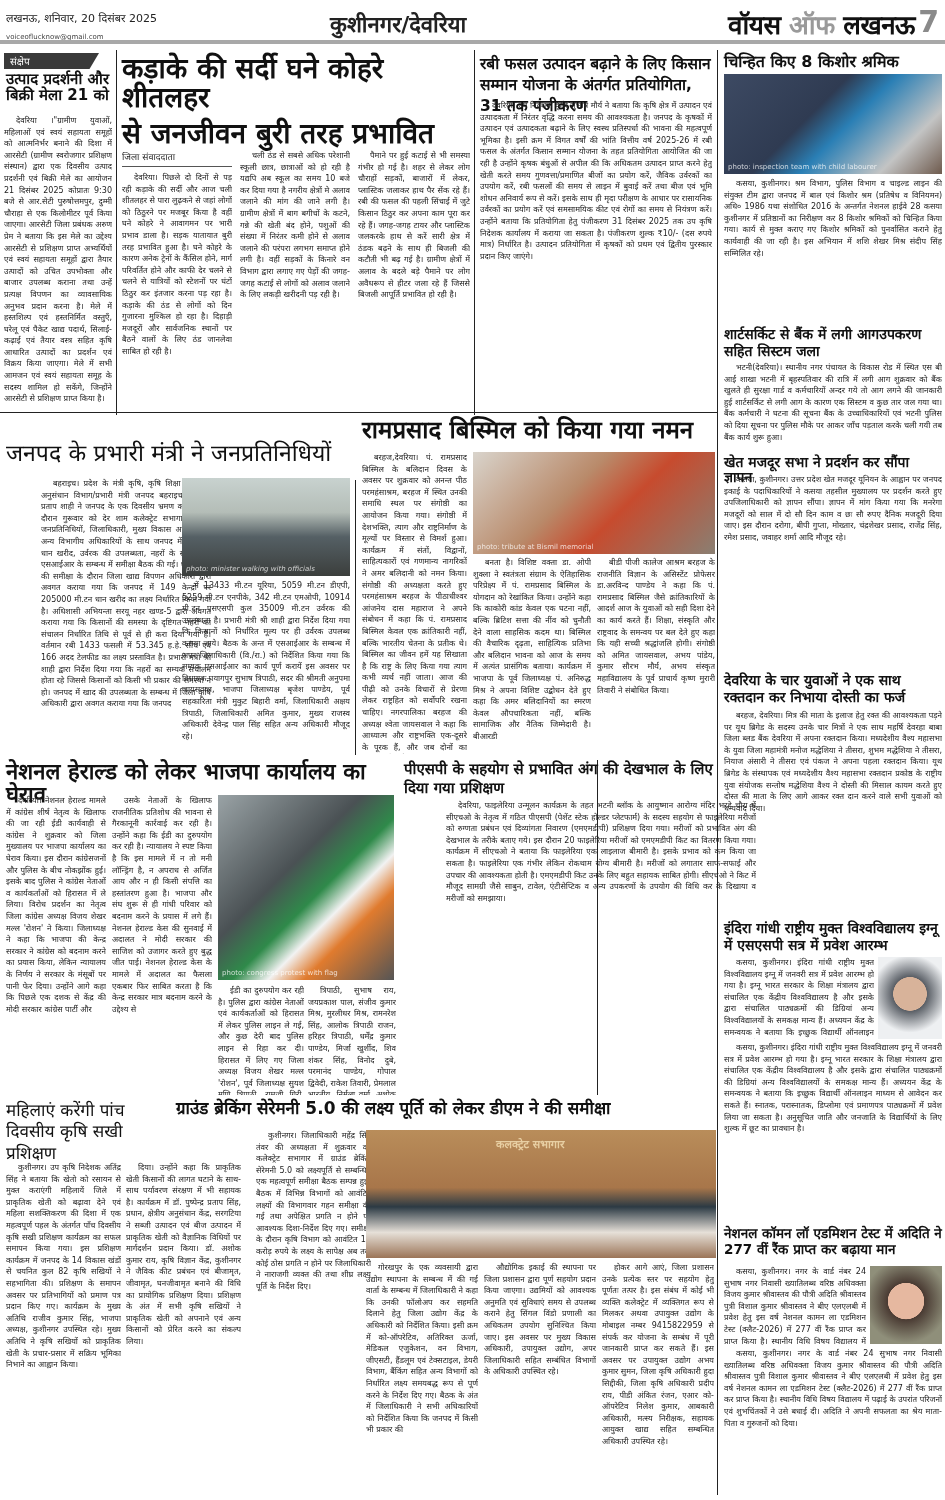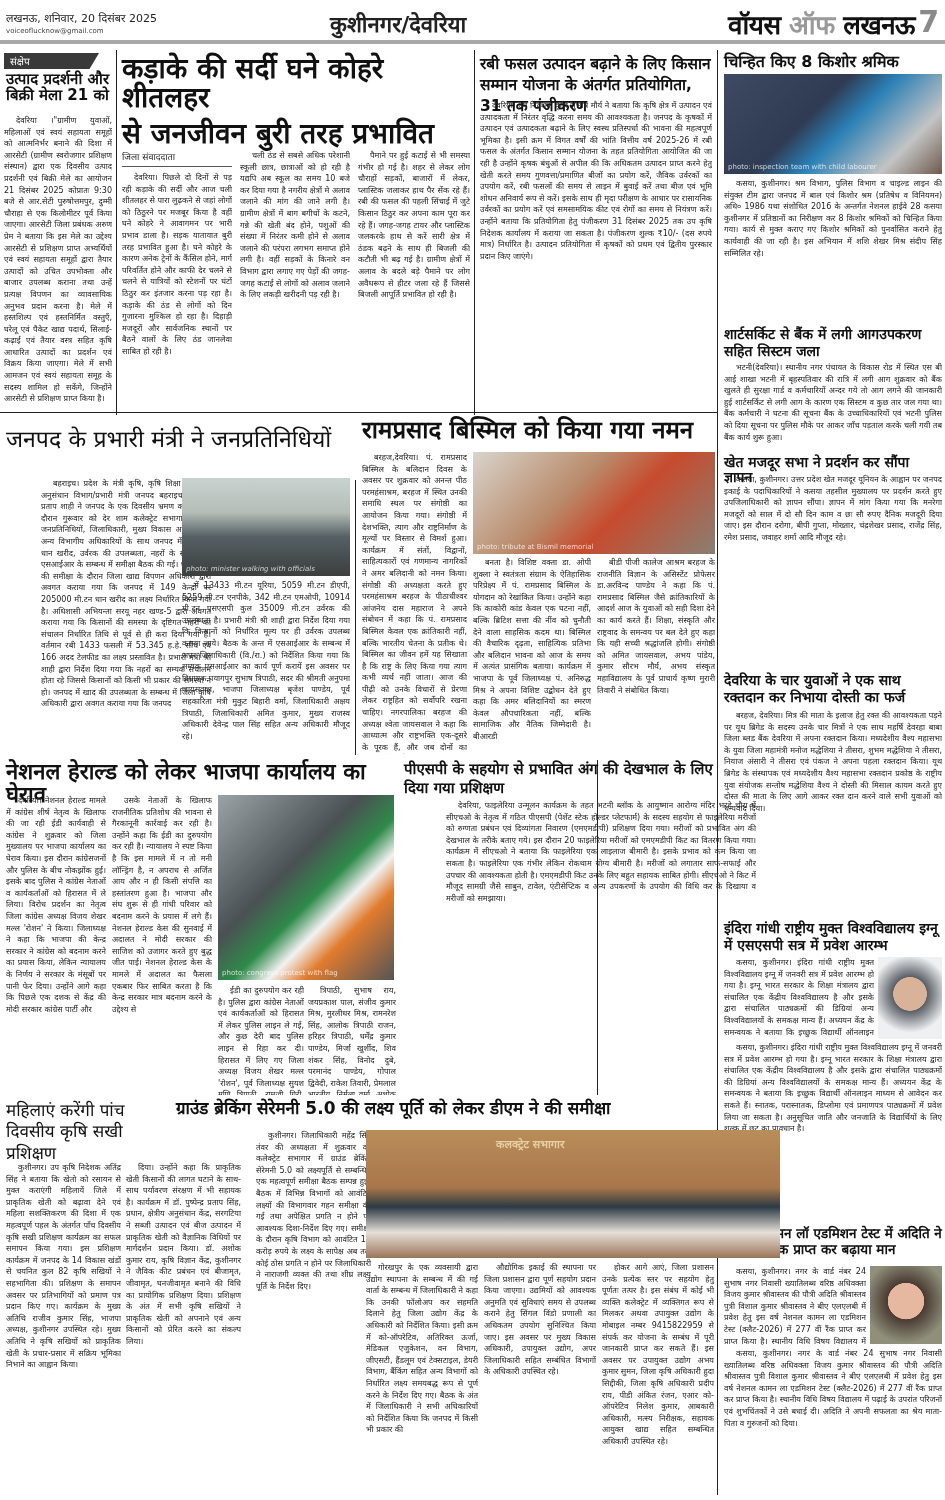--- a/index.html
+++ b/index.html
@@ -1,20 +1,20 @@
 <!DOCTYPE html>
 <html><head>
 <meta charset="utf-8">
 <style>
   * { box-sizing: border-box; margin: 0; padding: 0; }
   body { width: 945px; height: 1500px; background: #fff; font-family: "DejaVu Sans", sans-serif; color: #111; overflow: hidden; position: relative; }
   .abs { position: absolute; }
   .masthead-left { left: 6px; top: 10px; }
   .date { font-size: 11px; color: #222; }
-  .email { font-size: 7px; color: #444; margin-top: 2px; }
+  .email { font-size: 7px; color: #444; margin-top: 8px; }
   .section-title { left: 330px; top: 8px; font-size: 22px; font-weight: bold; color: #222; }
   .brand { right: 30px; top: 6px; font-size: 26px; font-weight: bold; color: #111; letter-spacing: -0.5px; }
   .brand .mid { color: #9a9a9a; }
   .pageno { right: 6px; top: 4px; font-size: 30px; font-weight: bold; color: #8a8a8a; }
   .topbar { left: 0; top: 40px; width: 945px; height: 4px; background: #a8a8a8; }
   .vline { background: #222; width: 1px; }
   .hline { background: #222; height: 1px; }
   .sankshep-tag { left: 4px; top: 53px; width: 95px; height: 16px; background: #3a3a3a; color: #fff; font-size: 10px; padding: 1px 6px; clip-path: polygon(0 0, 100% 0, 90% 100%, 0 100%); }
   .hd { font-weight: bold; color: #111; line-height: 1.05; }
   .text { font-size: 8px; line-height: 11.6px; color: #222; text-align: justify; overflow: hidden; }
@@ -113,21 +113,21 @@
 
 <div class="abs hd" style="left:724px;top:1225px;width:218px;font-size:13.5px;line-height:1.2;">नेशनल कॉमन लॉ एडमिशन टेस्ट में अदिति ने 277 वीं रैंक प्राप्त कर बढ़ाया मान</div>
 <div class="abs photo girl" style="left:870px;top:1266px;width:72px;height:78px;"></div>
 <div class="abs text" style="left:724px;top:1266px;width:142px;height:80px;">
     <p>कसया, कुशीनगर। नगर के वार्ड नंबर 24 सुभाष नगर निवासी ख्यातिलब्ध वरिष्ठ अधिवक्ता विजय कुमार श्रीवास्तव की पौत्री अदिति श्रीवास्तव पुत्री विशाल कुमार श्रीवास्तव ने बीए एलएलबी में प्रवेश हेतु इस वर्ष नेशनल कामन ला एडमिशन टेस्ट (क्लैट-2026) में 277 वीं रैंक प्राप्त कर प्राप्त किया है। स्थानीय विधि विषय विद्यालय में पढ़ाई के उपरांत परिजनों एवं शुभचिंतकों ने उसे बधाई दी। अदिति ने अपनी सफलता का श्रेय माता-पिता व गुरुजनों को दिया।</p>
   </div>
 <div class="abs text" style="left:724px;top:1348px;width:218px;height:148px;">
     <p>कसया, कुशीनगर। नगर के वार्ड नंबर 24 सुभाष नगर निवासी ख्यातिलब्ध वरिष्ठ अधिवक्ता विजय कुमार श्रीवास्तव की पौत्री अदिति श्रीवास्तव पुत्री विशाल कुमार श्रीवास्तव ने बीए एलएलबी में प्रवेश हेतु इस वर्ष नेशनल कामन ला एडमिशन टेस्ट (क्लैट-2026) में 277 वीं रैंक प्राप्त कर प्राप्त किया है। स्थानीय विधि विषय विद्यालय में पढ़ाई के उपरांत परिजनों एवं शुभचिंतकों ने उसे बधाई दी। अदिति ने अपनी सफलता का श्रेय माता-पिता व गुरुजनों को दिया।</p>
   </div>
 
-<div class="abs hd" style="left:6px;top:427px;width:350px;font-size:23px;font-weight:normal;">
+<div class="abs hd" style="left:6px;top:441px;width:350px;font-size:23px;font-weight:normal;">
   <div>जनपद के प्रभारी मंत्री ने जनप्रतिनिधियों</div>
 </div>
 <div class="abs text" style="left:6px;top:478px;width:170px;height:276px;margin-left:35px;">
     <p>बहराइच। प्रदेश के मंत्री कृषि, कृषि शिक्षा एवं कृषि अनुसंधान विभाग/प्रभारी मंत्री जनपद बहराइच श्री सूर्य प्रताप शाही ने जनपद के एक दिवसीय भ्रमण कार्यक्रम के दौरान गुरूवार को देर शाम कलेक्ट्रेट सभागार में मा. जनप्रतिनिधियों, जिलाधिकारी, मुख्य विकास अधिकारी व अन्य विभागीय अधिकारियों के साथ जनपद में संचालित धान खरीद, उर्वरक की उपलब्धता, नहरों के संचालन व एसआईआर के सम्बन्ध में समीक्षा बैठक की गई। धान खरीद की समीक्षा के दौरान जिला खाद्य विपणन अधिकारी द्वारा अवगत कराया गया कि जनपद में 149 केन्द्रों पर 205000 मी.टन धान खरीद का लक्ष्य निर्धारित किया गया है। अधिशासी अभियन्ता सरयू नहर खण्ड-5 द्वारा अवगत कराया गया कि किसानों की समस्या के दृष्टिगत नहरों का संचालन निर्धारित तिथि से पूर्व से ही करा दिया गया है। वर्तमान रबी 1433 फसली में 53.345 ह.हे. सींच एवं 166 अदद टेलफीड का लक्ष्य प्रस्तावित है। प्रभारी मंत्री श्री शाही द्वारा निर्देश दिया गया कि नहरों का सम्यक संचालन होता रहे जिससे किसानों को किसी भी प्रकार की समस्या न हो। जनपद में खाद की उपलब्धता के सम्बन्ध में जिला कृषि अधिकारी द्वारा अवगत कराया गया कि जनपद</p>
   </div>
 <div class="abs photo crowd" style="left:182px;top:478px;width:168px;height:98px;font-style:italic;">
     <span class="photo-label">photo: minister walking with officials</span>
   </div>
 <div class="abs text" style="left:182px;top:580px;width:168px;height:174px;">
     <p>में 13433 मी.टन यूरिया, 5059 मी.टन डीएपी, 5259 मी.टन एनपीके, 342 मी.टन एमओपी, 10914 मी.टन एसएसपी कुल 35009 मी.टन उर्वरक की उपलब्धता है। प्रभारी मंत्री श्री शाही द्वारा निर्देश दिया गया कि किसानों को निर्धारित मूल्य पर ही उर्वरक उपलब्ध कराया जाये। बैठक के अन्त में एसआईआर के सम्बन्ध में अपर जिलाधिकारी (वि./रा.) को निर्देशित किया गया कि सम्यक एसआईआर का कार्य पूर्ण करायें इस अवसर पर विधायक पयागपुर सुभाष त्रिपाठी, सदर की श्रीमती अनुपमा जायसवाल, भाजपा जिलाध्यक्ष बृजेश पाण्डेय, पूर्व सहकारिता मंत्री मुकुट बिहारी वर्मा, जिलाधिकारी अक्षय त्रिपाठी, जिलाधिकारी अमित कुमार, मुख्य राजस्व अधिकारी देवेन्द्र पाल सिंह सहित अन्य अधिकारी मौजूद रहे।</p>
@@ -174,21 +174,21 @@
     <p>कुशीनगर। उप कृषि निदेशक अतिंद्र सिंह ने बताया कि खेतो को रसायन से मुक्त कराएंगी महिलायें जिले में प्राकृतिक खेती को बढ़ावा देने एवं महिला सशक्तिकरण की दिशा में एक महत्वपूर्ण पहल के अंतर्गत पाँच दिवसीय कृषि सखी प्रशिक्षण कार्यक्रम का सफल समापन किया गया। इस प्रशिक्षण कार्यक्रम में जनपद के 14 विकास खंडों से चयनित कुल 82 कृषि सखियों ने सहभागिता की। प्रशिक्षण के समापन अवसर पर प्रतिभागियों को प्रमाण पत्र प्रदान किए गए। कार्यक्रम के मुख्य अतिथि राजीव कुमार सिंह, भाजपा अध्यक्ष, कुशीनगर उपस्थित रहे। मुख्य अतिथि ने कृषि सखियों को प्राकृतिक खेती के प्रचार-प्रसार में सक्रिय भूमिका निभाने का आह्वान किया।</p>
   </div>
 <div class="abs text" style="left:126px;top:1162px;width:115px;height:335px;">
     <p>दिया। उन्होंने कहा कि प्राकृतिक खेती किसानों की लागत घटाने के साथ-साथ पर्यावरण संरक्षण में भी सहायक है। कार्यक्रम में डॉ. पुष्पेन्द्र प्रताप सिंह, प्रधान, क्षेत्रीय अनुसंधान केंद्र, सरगटिया ने सब्जी उत्पादन एवं बीज उत्पादन में प्राकृतिक खेती को वैज्ञानिक विधियों पर मार्गदर्शन प्रदान किया। डॉ. अशोक कुमार राय, कृषि विज्ञान केंद्र, कुशीनगर ने जैविक कीट प्रबंधन एवं बीजामृत, जीवामृत, घनजीवामृत बनाने की विधि का प्रायोगिक प्रशिक्षण दिया। प्रशिक्षण के अंत में सभी कृषि सखियों ने प्राकृतिक खेती को अपनाने एवं अन्य किसानों को प्रेरित करने का संकल्प लिया।</p>
   </div>
 
 <div class="abs hd" style="left:176px;top:1100px;width:540px;font-size:17px;">ग्राउंड ब्रेकिंग सेरेमनी 5.0 की लक्ष्य पूर्ति को लेकर डीएम ने की समीक्षा</div>
 <div class="abs text" style="left:256px;top:1130px;width:115px;height:367px;">
     <p>कुशीनगर। जिलाधिकारी महेंद्र सिंह तंवर की अध्यक्षता में शुक्रवार को कलेक्ट्रेट सभागार में ग्राउंड ब्रेकिंग सेरेमनी 5.0 को लक्ष्यपूर्ति से सम्बन्धित एक महत्वपूर्ण समीक्षा बैठक सम्पन्न हुई। बैठक में विभिन्न विभागों को आवंटित लक्ष्यों की विभागवार गहन समीक्षा की गई तथा अपेक्षित प्रगति न होने पर आवश्यक दिशा-निर्देश दिए गए। समीक्षा के दौरान कृषि विभाग को आवंटित 10 करोड़ रुपये के लक्ष्य के सापेक्ष अब तक कोई ठोस प्रगति न होने पर जिलाधिकारी ने नाराजगी व्यक्त की तथा शीघ्र लक्ष्य पूर्ति के निर्देश दिए।</p>
   </div>
-<div class="abs photo hall" style="left:366px;top:1130px;width:414px;height:128px;">
+<div class="abs photo hall" style="left:366px;top:1130px;width:350px;height:128px;">
   <span class="abs" style="left:130px;top:6px;font-size:11px;color:#e8cfa3;font-weight:bold;">कलक्ट्रेट सभागार</span>
 </div>
 <div class="abs text" style="left:366px;top:1262px;width:112px;height:235px;">
     <p>गोरखपुर के एक व्यवसायी द्वारा उद्योग स्थापना के सम्बन्ध में की गई वार्ता के सम्बन्ध में जिलाधिकारी ने कहा कि उनकी फॉलोअप कर सहमति दिलाने हेतु जिला उद्योग केंद्र के अधिकारी को निर्देशित किया। इसी क्रम में को-ऑपरेटिव, अतिरिक्त ऊर्जा, मेडिकल एजुकेशन, वन विभाग, जीएसटी, हैंडलूम एवं टेक्सटाइल, डेयरी विभाग, बैंकिंग सहित अन्य विभागों को निर्धारित लक्ष्य समयबद्ध रूप से पूर्ण करने के निर्देश दिए गए। बैठक के अंत में जिलाधिकारी ने सभी अधिकारियों को निर्देशित किया कि जनपद में किसी भी प्रकार की</p>
   </div>
 <div class="abs text" style="left:484px;top:1262px;width:112px;height:235px;">
     <p>औद्योगिक इकाई की स्थापना पर जिला प्रशासन द्वारा पूर्ण सहयोग प्रदान किया जाएगा। उद्यमियों को आवश्यक अनुमति एवं सुविधाएं समय से उपलब्ध कराने हेतु सिंगल विंडो प्रणाली का अधिकतम उपयोग सुनिश्चित किया जाए। इस अवसर पर मुख्य विकास अधिकारी, उपायुक्त उद्योग, अपर जिलाधिकारी सहित सम्बंधित विभागों के अधिकारी उपस्थित रहे।</p>
   </div>
 <div class="abs text" style="left:602px;top:1262px;width:112px;height:235px;">
     <p>होकर आगे आएं, जिला प्रशासन उनके प्रत्येक स्तर पर सहयोग हेतु पूर्णतः तत्पर है। इस संबंध में कोई भी व्यक्ति कलेक्ट्रेट में व्यक्तिगत रूप से मिलकर अथवा उपायुक्त उद्योग के मोबाइल नम्बर 9415822959 से संपर्क कर योजना के सम्बंध में पूरी जानकारी प्राप्त कर सकते हैं। इस अवसर पर उपायुक्त उद्योग अभय कुमार सुमन, जिला कृषि अधिकारी हुदा सिद्दीकी, जिला कृषि अधिकारी प्रदीप राय, पीडी अंकित रंजन, एआर को-ऑपरेटिव निलेश कुमार, आबकारी अधिकारी, मत्स्य निरीक्षक, सहायक आयुक्त खाद्य सहित सम्बन्धित अधिकारी उपस्थित रहे।</p>

